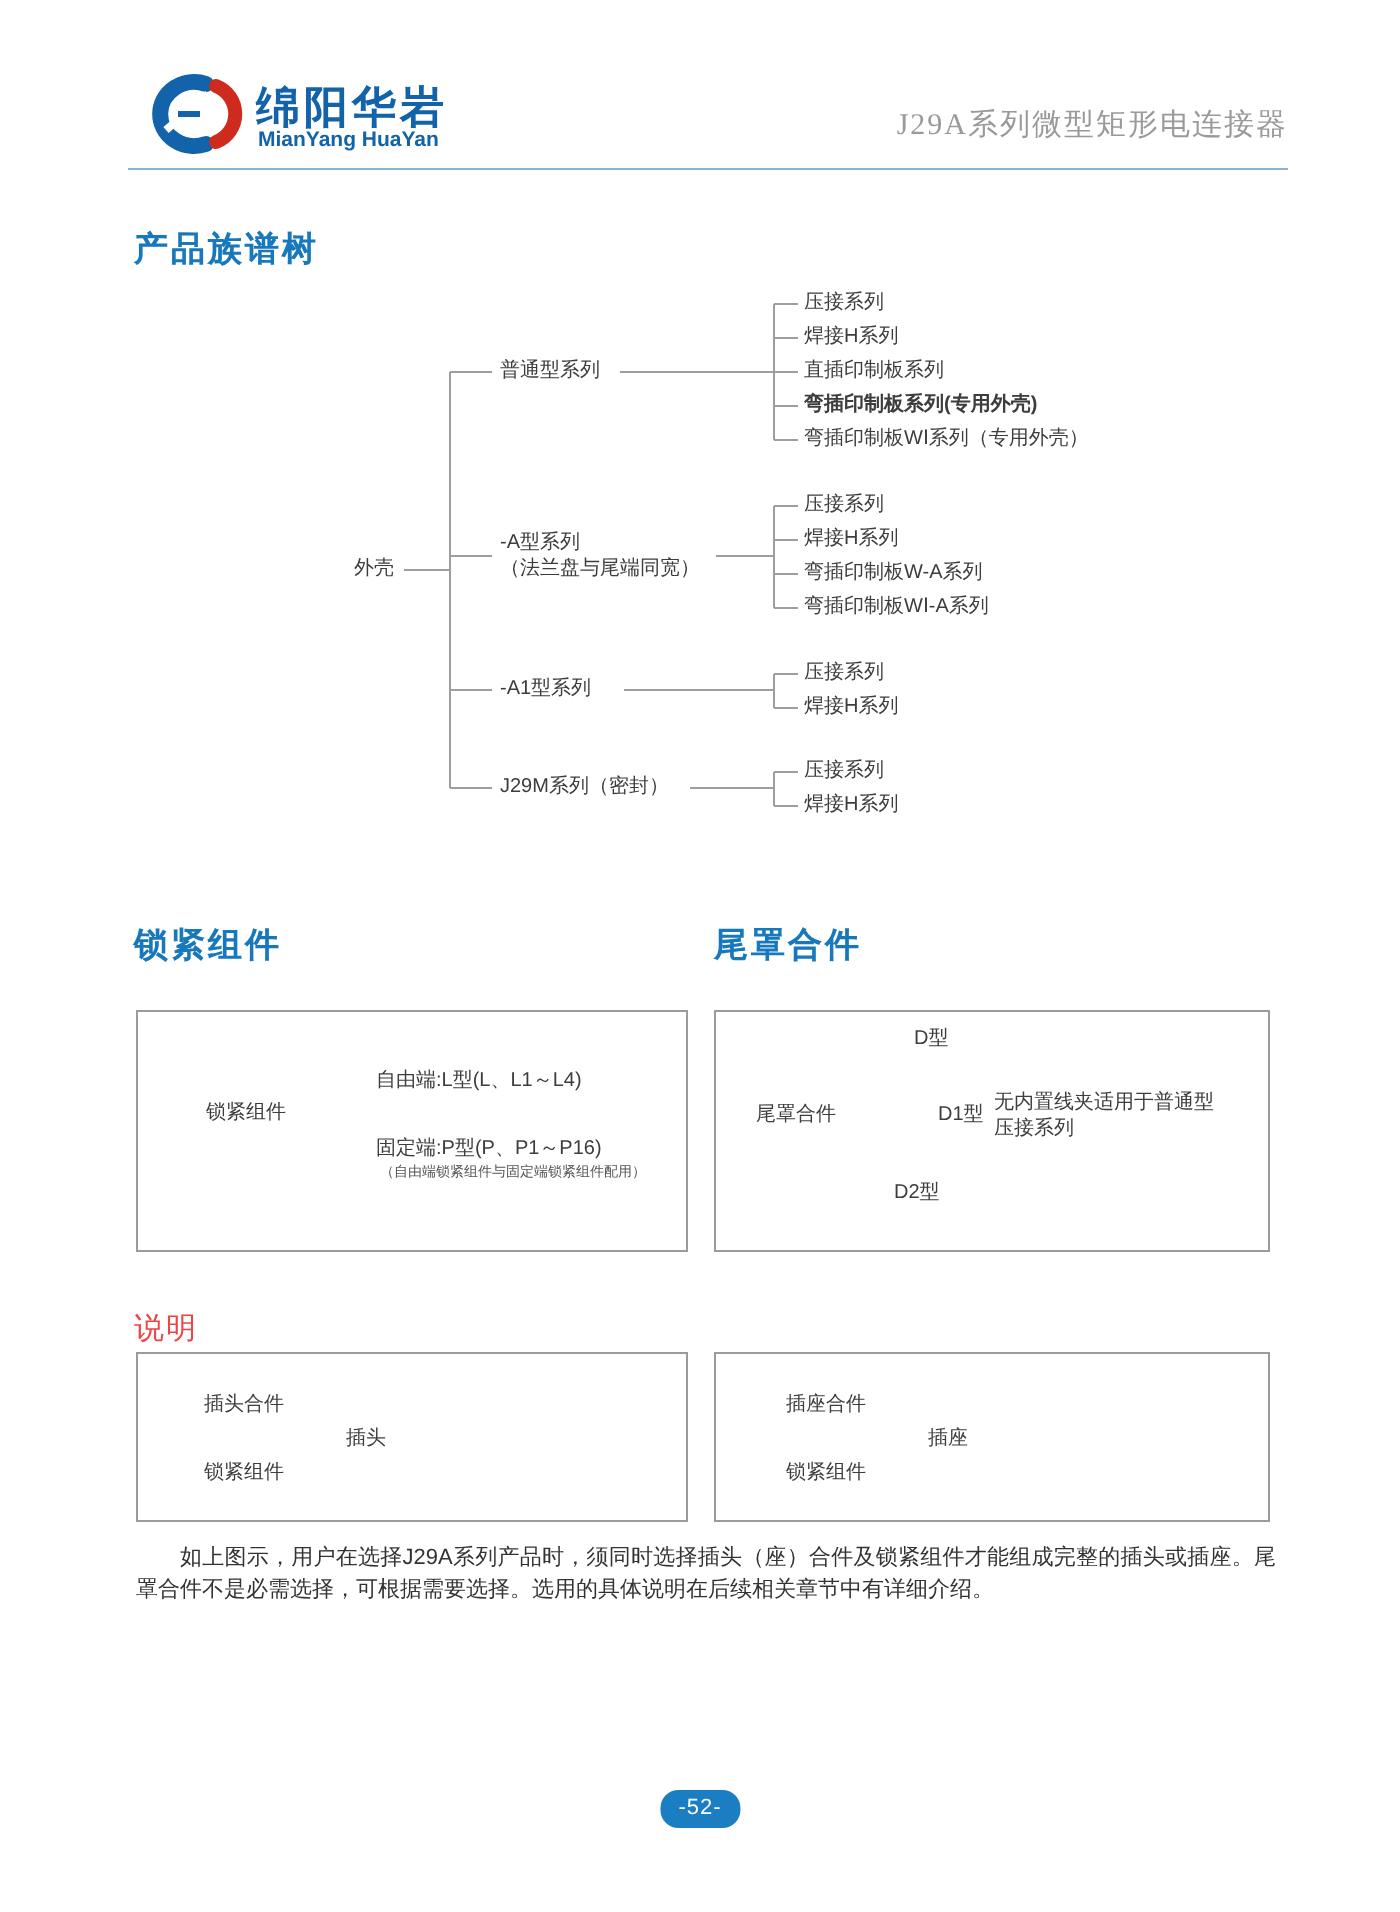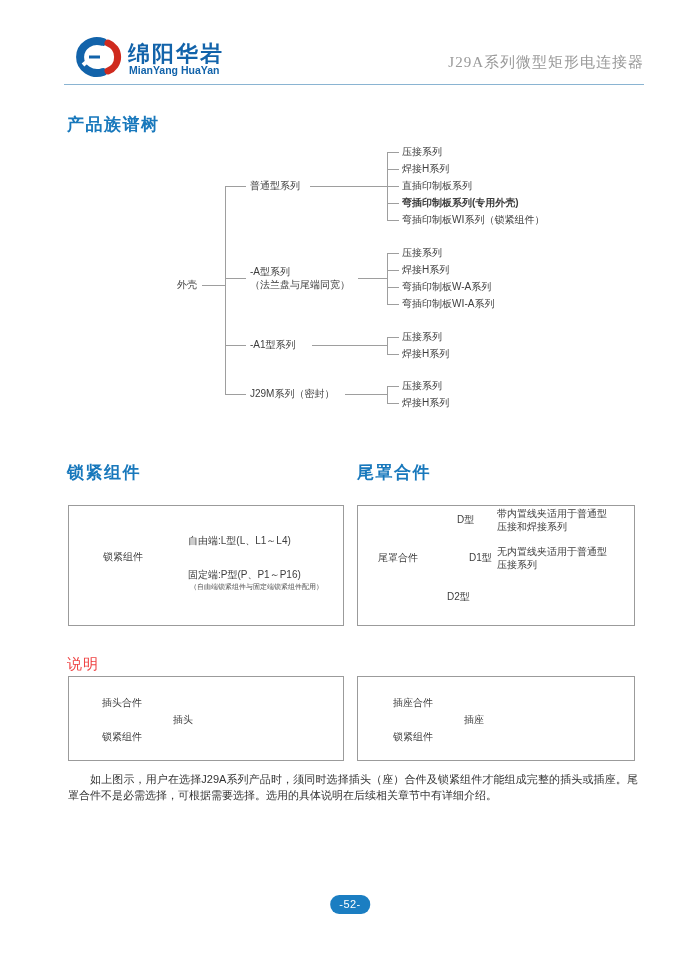--- a/index.html
+++ b/index.html
@@ -89,21 +89,21 @@
     <div>-A型系列</div>
     <div>（法兰盘与尾端同宽）</div>
   </div>
   <div class="t" style="left:250px; top:345px;">-A1型系列</div>
   <div class="t" style="left:250px; top:394px;">J29M系列（密封）</div>
 
   <div class="t" style="left:402px; top:152px;">压接系列</div>
   <div class="t" style="left:402px; top:169px;">焊接H系列</div>
   <div class="t" style="left:402px; top:186px;">直插印制板系列</div>
   <div class="t" style="left:402px; top:203px;font-weight:bold;">弯插印制板系列(专用外壳)</div>
-  <div class="t" style="left:402px; top:220px;">弯插印制板WⅠ系列（锁紧组件）</div>
+  <div class="t" style="left:402px; top:220px;">弯插印制板WⅠ系列（专用外壳）</div>
 
   <div class="t" style="left:402px; top:253px;">压接系列</div>
   <div class="t" style="left:402px; top:270px;">焊接H系列</div>
   <div class="t" style="left:402px; top:287px;">弯插印制板W-A系列</div>
   <div class="t" style="left:402px; top:304px;">弯插印制板WⅠ-A系列</div>
 
   <div class="t" style="left:402px; top:337px;">压接系列</div>
   <div class="t" style="left:402px; top:354px;">焊接H系列</div>
 
   <div class="t" style="left:402px; top:386px;">压接系列</div>
@@ -115,22 +115,20 @@
   <div class="t" style="left:188px; top:541px;">自由端:L型(L、L1～L4)</div>
   <div class="t" style="left:188px; top:575px;">固定端:P型(P、P1～P16)</div>
   <div class="t-note" style="left:190px; top:583px;">（自由端锁紧组件与固定端锁紧组件配用）</div>
 
   <div class="sec-title" style="left:357px; top:461px;">尾罩合件</div>
   <div class="box" style="left:357px; top:505px; width:278px; height:121px;"></div>
   <div class="t" style="left:378px; top:558px;">尾罩合件</div>
   <div class="t" style="left:457px; top:520px;">D型</div>
   <div class="t" style="left:447px; top:558px;padding-left:22px;">D1型</div>
   <div class="t" style="left:447px; top:597px;">D2型</div>
-  <div class="t-block" style="left:497px; top:520px;">带内置线夹适用于普通型
-压接和焊接系列</div>
   <div class="t-block" style="left:497px; top:558px;">无内置线夹适用于普通型
 压接系列</div>
 
   <div class="sub-title" style="left:67px; top:655px;">说明</div>
 
   <div class="box" style="left:68px; top:676px; width:276px; height:85px;"></div>
   <div class="t" style="left:102px; top:703px;">插头合件</div>
   <div class="t" style="left:102px; top:737px;">锁紧组件</div>
   <div class="t" style="left:173px; top:720px;">插头</div>
 

